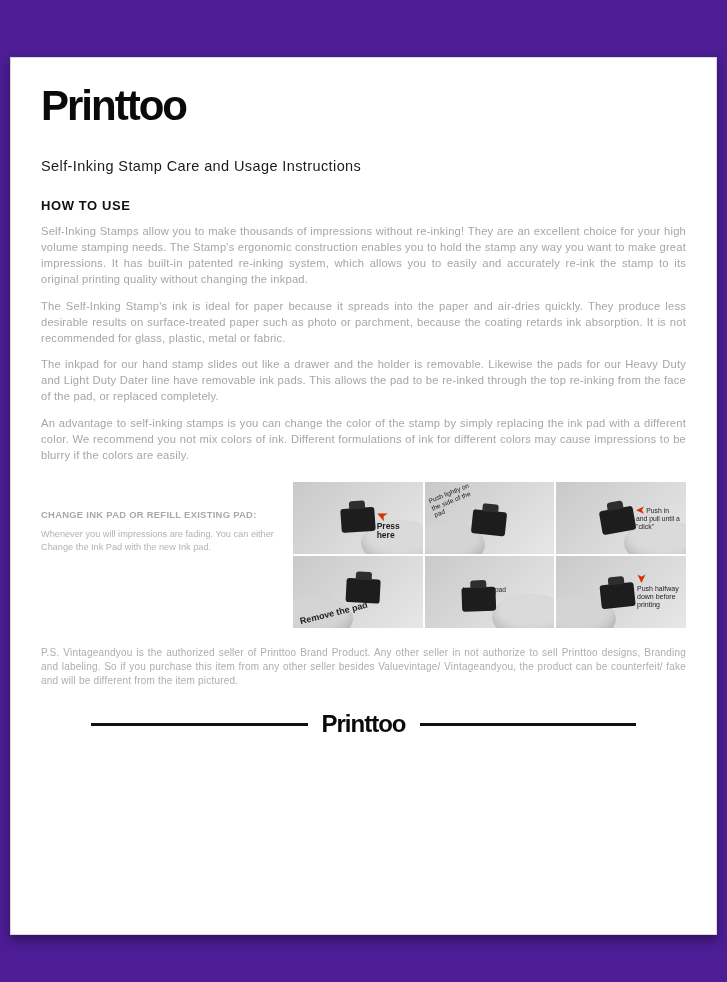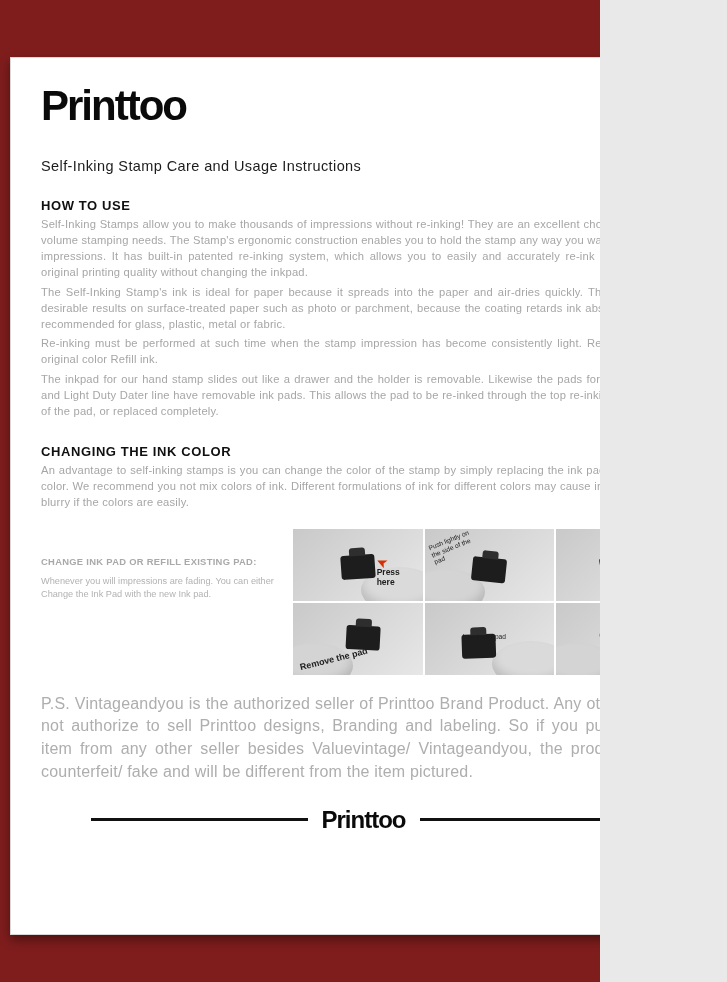--- a/index.html
+++ b/index.html
@@ -1,28 +1,28 @@
 <!DOCTYPE html>
 <html><head>
 <meta charset="utf-8">
 <style>
   html,body { margin:0; padding:0; }
   body { background:#e9e9e9; font-family:"Liberation Sans", sans-serif; }
-  .canvas { position:relative; width:581px; height:982px; background:#7f1d1d; overflow:hidden;padding-left:19px; }
+  .canvas { position:relative; width:727px; height:982px; background:#4c1d95; overflow:hidden; }
   .page {
     position:absolute; left:10px; top:57px; width:707px; height:878px;
     background:#ffffff; border:1px solid #d8d8d8; box-sizing:border-box;
     box-shadow:0 5px 10px rgba(0,0,0,0.38);
     padding:26px 30px 0 30px; overflow:hidden;
   }
   .logo { font-size:42px; font-weight:800; color:#0a0a0a; letter-spacing:-2px; line-height:1.05; }
   .doc-title { margin-top:30px; font-size:14.5px; color:#1c1c1c; letter-spacing:0.4px; }
   .sec-heading { margin-top:24px; font-size:13px; font-weight:bold; color:#101010; letter-spacing:0.6px; }
   .para {
-    margin-top:4px; font-size:11.2px; line-height:1.42; color:#a6a6a6;
+    margin-top:11px; font-size:11.2px; line-height:1.42; color:#a6a6a6;
     text-align:justify; filter:blur(0.35px); letter-spacing:0.2px;
   }
   .steps-row { display:flex; margin-top:18px; }
   .change-pad { width:252px; padding-right:16px; box-sizing:border-box; color:#b2b2b2; filter:blur(0.35px);margin-top:27px; }
   .cp-heading { font-size:9.4px; font-weight:bold; letter-spacing:0.3px; color:#a9a9a9; }
   .cp-line { margin-top:8px; font-size:9.2px; line-height:1.45; }
   .photo-grid {
     flex:1; display:grid; grid-template-columns:repeat(3,1fr);
     grid-auto-rows:72px; gap:2px; background:#ffffff;
   }
@@ -47,45 +47,43 @@
   .p1 .photo-label { right:6px; top:26px; font-size:8.5px; font-weight:bold; width:40px; text-align:left; }
   .p1 .arrow-icon { font-size:12px; transform:rotate(205deg); }
   .p2 .photo-label { left:5px; top:6px; font-size:6.6px; width:48px; transform:rotate(-22deg); }
   .p3 .photo-label { right:4px; top:22px; font-size:6.8px; width:46px; }
   .p3 .arrow-icon { font-size:10px; transform:rotate(180deg); }
   .p4 .photo-label { left:6px; bottom:10px; font-size:9px; transform:rotate(-14deg); font-weight:bold; }
   .p5 .photo-label { left:38px; top:30px; font-size:6.6px; width:44px; }
   .p6 .photo-label { right:5px; top:16px; font-size:7px; width:44px; }
   .p6 .arrow-icon { font-size:11px; transform:rotate(90deg); }
   .ps-note {
-    margin-top:18px; font-size:16px; line-height:1.42; color:#aeaeae;
+    margin-top:18px; font-size:10px; line-height:1.42; color:#aeaeae;
     text-align:justify; filter:blur(0.35px); letter-spacing:0.2px;
   }
   .footer { display:flex; align-items:center; margin-top:22px; padding:0 50px; }
   .footer-rule { flex:1; height:3px; background:#111111; }
   .footer-logo { margin:0 14px; font-size:24px; font-weight:800; letter-spacing:-1px; color:#0a0a0a; }
 </style>
 </head>
 <body>
 
 <div class="canvas">
   <div class="page">
 
     <div class="logo">Printtoo</div>
 
     <div class="doc-title">Self-Inking Stamp Care and Usage Instructions</div>
 
     <div class="sec-heading">HOW TO USE</div>
     <div class="para">Self-Inking Stamps allow you to make thousands of impressions without re-inking! They are an excellent choice for your high volume stamping needs. The Stamp's ergonomic construction enables you to hold the stamp any way you want to make great impressions. It has built-in patented re-inking system, which allows you to easily and accurately re-ink the stamp to its original printing quality without changing the inkpad.</div>
     <div class="para">The Self-Inking Stamp's ink is ideal for paper because it spreads into the paper and air-dries quickly. They produce less desirable results on surface-treated paper such as photo or parchment, because the coating retards ink absorption. It is not recommended for glass, plastic, metal or fabric.</div>
 
-    <div class="para">Re-inking must be performed at such time when the stamp impression has become consistently light. Refill only with the original color Refill ink.</div>
     <div class="para">The inkpad for our hand stamp slides out like a drawer and the holder is removable. Likewise the pads for our Heavy Duty and Light Duty Dater line have removable ink pads. This allows the pad to be re-inked through the top re-inking from the face of the pad, or replaced completely.</div>
 
-    <div class="sec-heading">CHANGING THE INK COLOR</div>
     <div class="para">An advantage to self-inking stamps is you can change the color of the stamp by simply replacing the ink pad with a different color. We recommend you not mix colors of ink. Different formulations of ink for different colors may cause impressions to be blurry if the colors are easily.</div>
 
     <div class="steps-row">
       <div class="change-pad">
         <div class="cp-heading">CHANGE INK PAD OR REFILL EXISTING PAD:</div>
         <div class="cp-line">Whenever you will impressions are fading. You can either Change the Ink Pad with the new Ink pad.</div>
       </div>
 
       <div class="photo-grid">
         <figure class="photo p1" style="margin:0">

